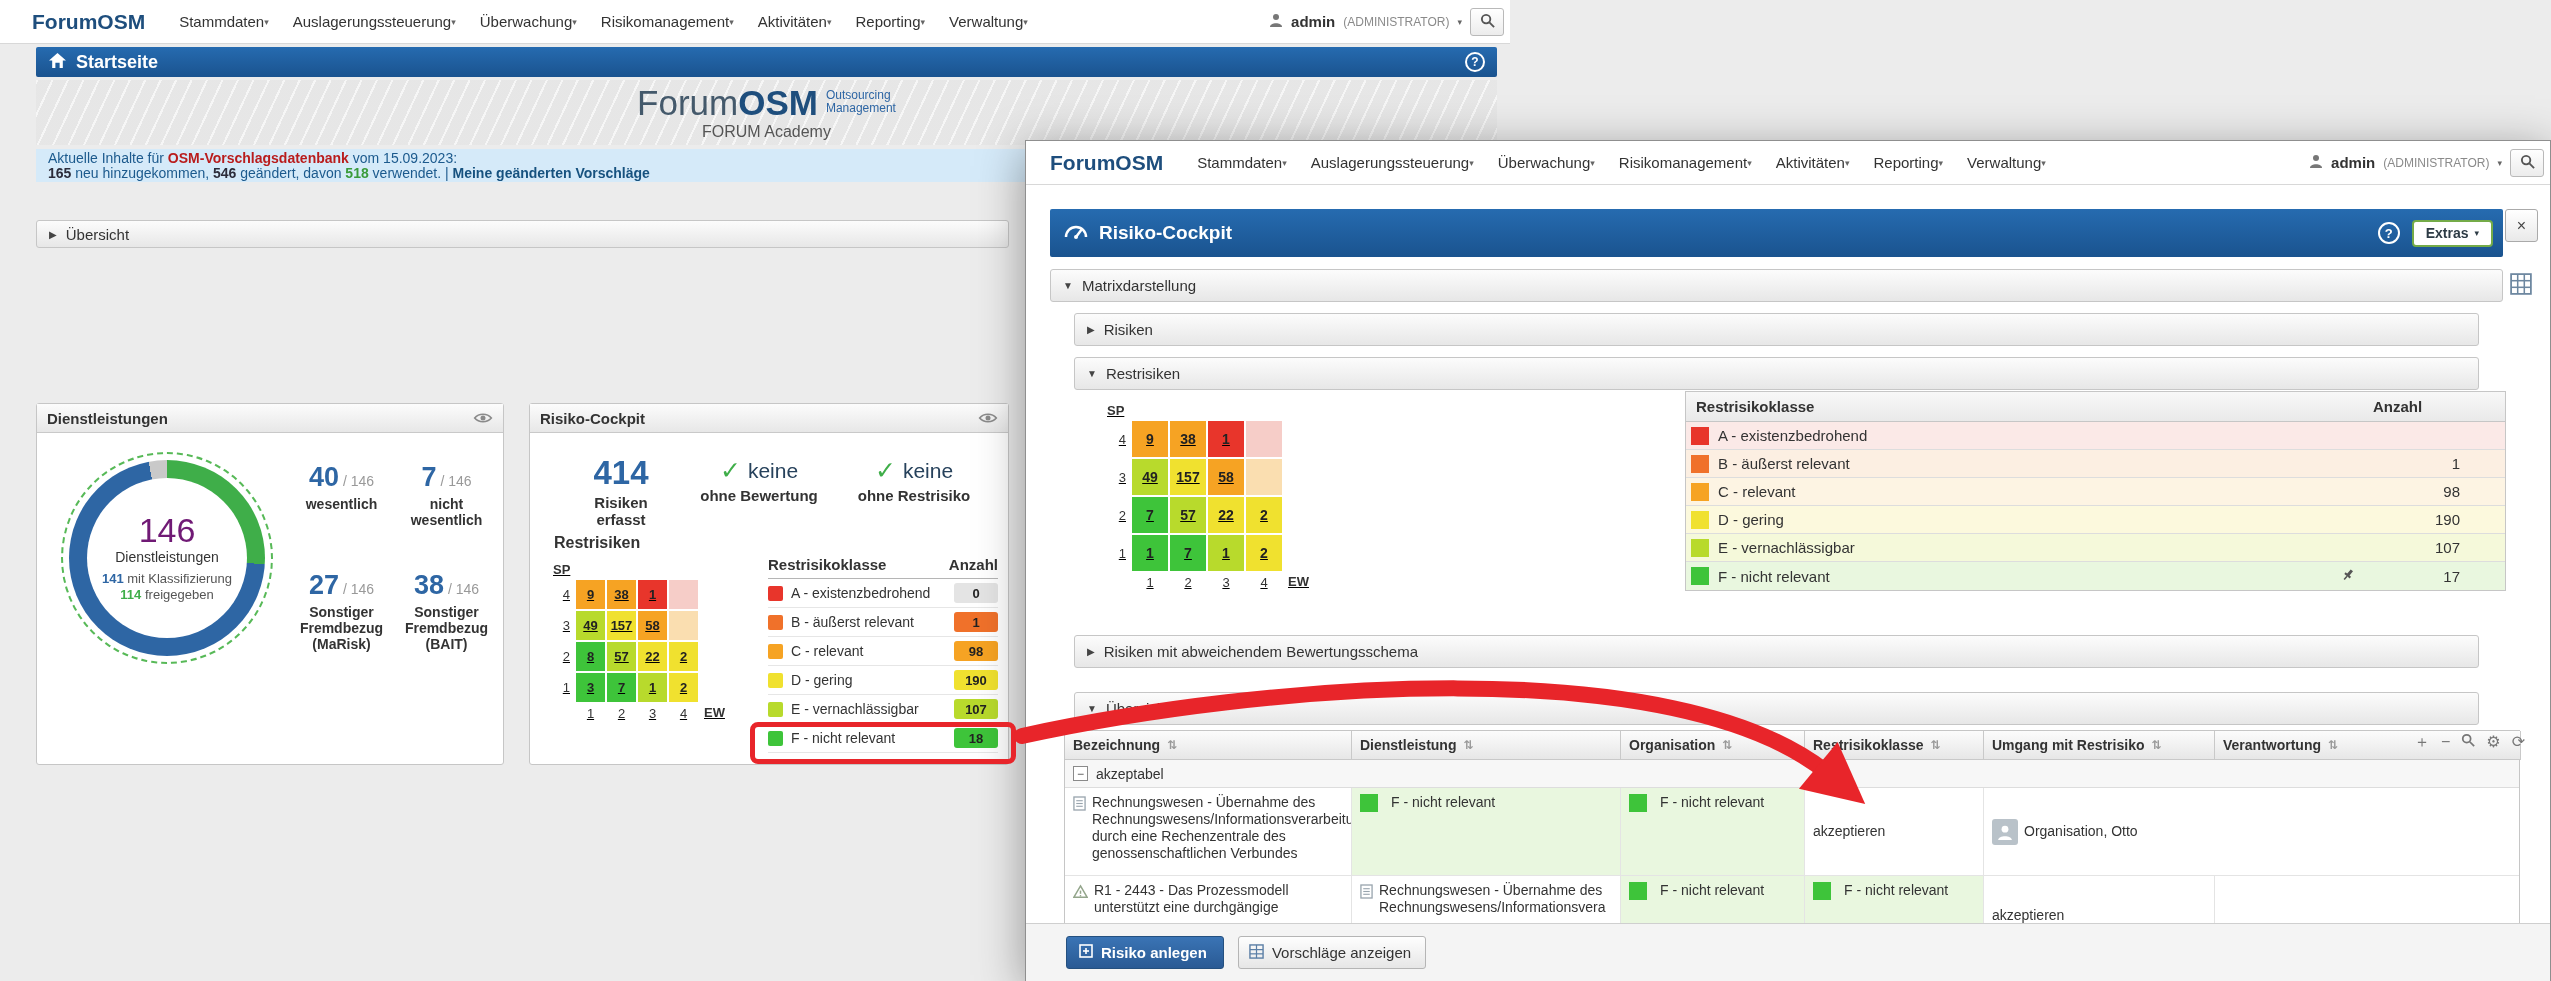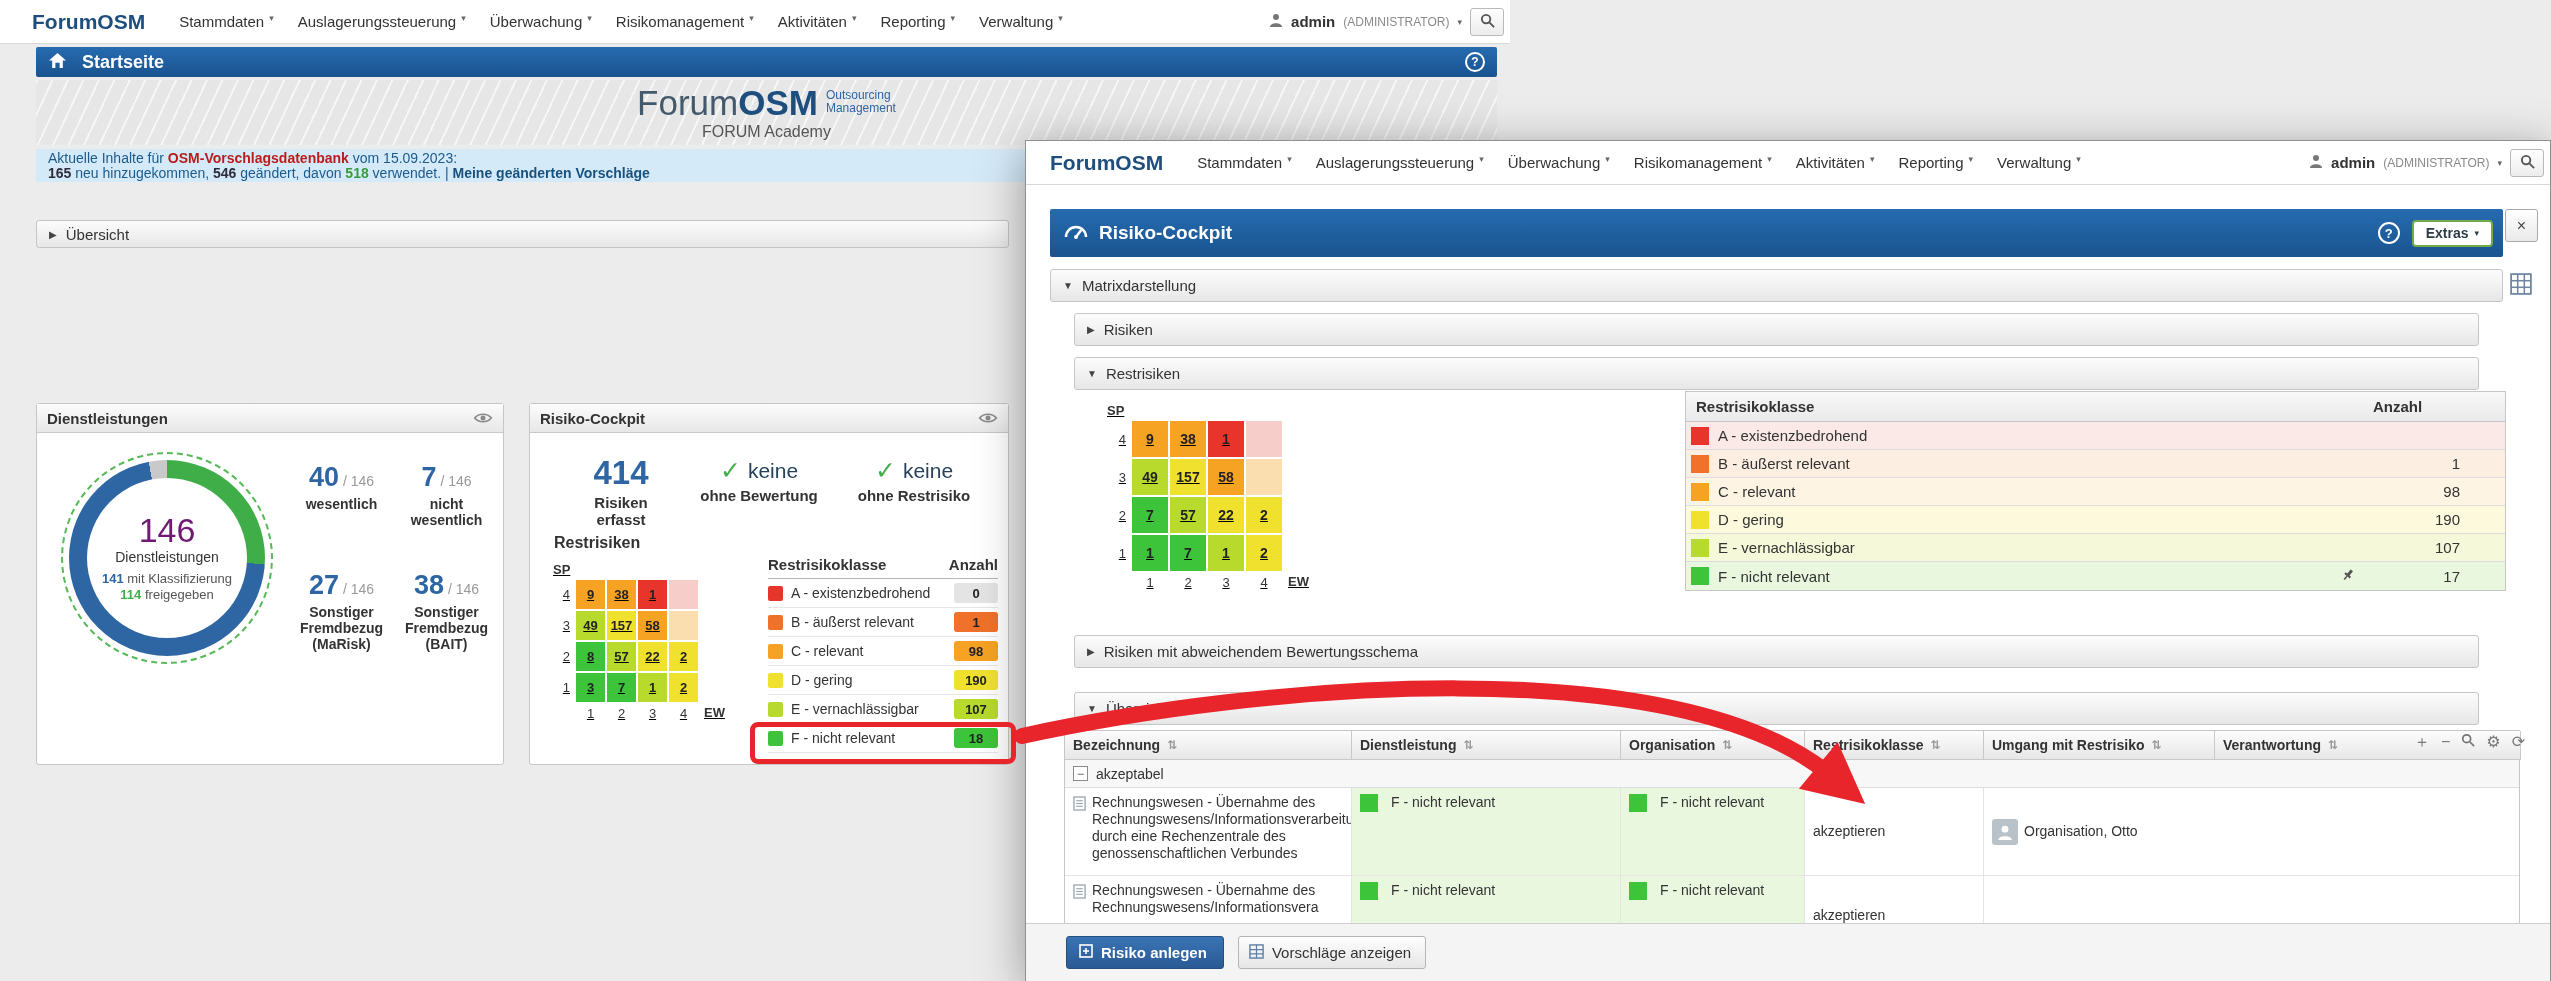--- a/index.html
+++ b/index.html
@@ -4,21 +4,21 @@
 <style>
   * { margin:0; padding:0; box-sizing:border-box; }
   html,body { background:#dcdcdc; }
   body { font-family:"Liberation Sans","DejaVu Sans",sans-serif; }
   #canvas { position:relative; width:2551px; height:981px; background:#ececec; overflow:hidden; }
 
   
   .nav { position:absolute; top:0; left:0; height:44px; background:#fff; border-bottom:1px solid #d8d8d8;
          display:flex; align-items:center; font-size:15px; color:#333; }
   .brand { font-size:21px; font-weight:bold; color:#1e4e7d; margin:0 34px 0 0; white-space:nowrap; }
-  .menu { display:flex; align-items:flex-start; gap:5px; margin-right:24px; white-space:nowrap; cursor:pointer; }
+  .menu { display:flex; align-items:center; margin-right:24px; white-space:nowrap; cursor:pointer; }
   .caret { font-size:9px; color:#666; }
   .nav-right { margin-left:auto; display:flex; align-items:center; gap:8px; margin-right:6px; }
   .user-name { font-weight:bold; font-size:15px; }
   .user-role { font-size:12px; color:#8a8a8a; }
   .search-btn { width:34px; height:28px; border:1px solid #b9b9b9; border-radius:3px;
                 background:linear-gradient(#ffffff,#ececec); display:flex; align-items:center; justify-content:center; }
 
   
   .bluebar { position:absolute; background:linear-gradient(#266bb0,#1a538f); border-radius:2px; color:#fff;
              display:flex; align-items:center; }
@@ -26,21 +26,21 @@
   .icon-help { border:2px solid #fff; border-radius:50%; display:flex; align-items:center; justify-content:center;
                font-weight:bold; color:#fff; }
 
   
   .accbar { position:absolute; height:33px; background:linear-gradient(#fcfcfc,#e7e7e7); border:1px solid #c6c6c6;
             border-radius:3px; display:flex; align-items:center; padding:0 12px; font-size:15px; color:#333; cursor:pointer; }
   .accbar .tri { font-size:10px; color:#444; margin-right:9px; }
 
   
   #left-bluebar { left:36px; top:47px; width:1461px; height:30px; }
-  #left-bluebar .title { font-size:18px; margin-left:16px; }
+  #left-bluebar .title { font-size:18px; margin-left:10px; }
   #left-bluebar .icon-help { width:20px; height:20px; font-size:12px; margin-left:auto; margin-right:12px; }
   #logo-area { position:absolute; left:36px; top:80px; width:1461px; height:65px; background:#ebebeb;
                background-image:repeating-linear-gradient(115deg, rgba(255,255,255,.55) 0 2px, rgba(0,0,0,0.02) 2px 14px);
                display:flex; flex-direction:column; align-items:center; justify-content:center; }
   .big-logo { display:flex; align-items:center; line-height:1; }
   .big-logo .f { font-size:35px; color:#44596b; }
   .big-logo .o { font-size:35px; font-weight:bold; color:#1e4e7d; }
   .big-logo .tag { margin-left:8px; font-size:12px; color:#2e66a4; line-height:13px; }
   .academy { font-size:16px; color:#555; margin-top:3px; }
   #banner { position:absolute; left:36px; top:149px; width:1461px; height:33px; background:#d5eaf9;
@@ -686,20 +686,28 @@
               <svg viewBox="0 0 14 14" width="16" height="16">
                 <circle cx="7" cy="4.5" r="3" fill="#fff"></circle>
                 <path d="M1 14 C1 9.5 13 9.5 13 14 Z" fill="#fff"></path>
               </svg>
             </span>
           <span>Organisation, Otto</span>
         </div>
       </div>
       <div class="trow data-row row-r2">
         <div class="cell">
+          <span><svg viewBox="0 0 16 16" width="15" height="15" style="margin-top:2px;">
+                <path d="M8 2 L15 14 H1 Z" fill="none" stroke="#93a58b" stroke-width="1.6"></path>
+                <line x1="8" y1="7" x2="8" y2="10.5" stroke="#93a58b" stroke-width="1.6"></line>
+                <circle cx="8" cy="12.5" r="0.9" fill="#93a58b"></circle>
+              </svg></span>
+          <span>R1 - 2443 - Das Prozessmodell unterstützt eine durchgängige</span>
+        </div>
+        <div class="cell">
           <span><svg viewBox="0 0 14 16" width="13" height="15" style="margin-top:2px;">
                 <rect x="1" y="1" width="12" height="14" fill="#fff" stroke="#98a4ad" stroke-width="1.4"></rect>
                 <line x1="3.5" y1="5" x2="10.5" y2="5" stroke="#98a4ad" stroke-width="1.2"></line>
                 <line x1="3.5" y1="8" x2="10.5" y2="8" stroke="#98a4ad" stroke-width="1.2"></line>
                 <line x1="3.5" y1="11" x2="10.5" y2="11" stroke="#98a4ad" stroke-width="1.2"></line>
               </svg></span>
           <span>Rechnungswesen - Übernahme des Rechnungswesens/Informationsvera</span>
         </div>
         <div class="cell green-cell">
             <span class="sq18" style="background-color: rgb(62, 196, 58);"></span>

